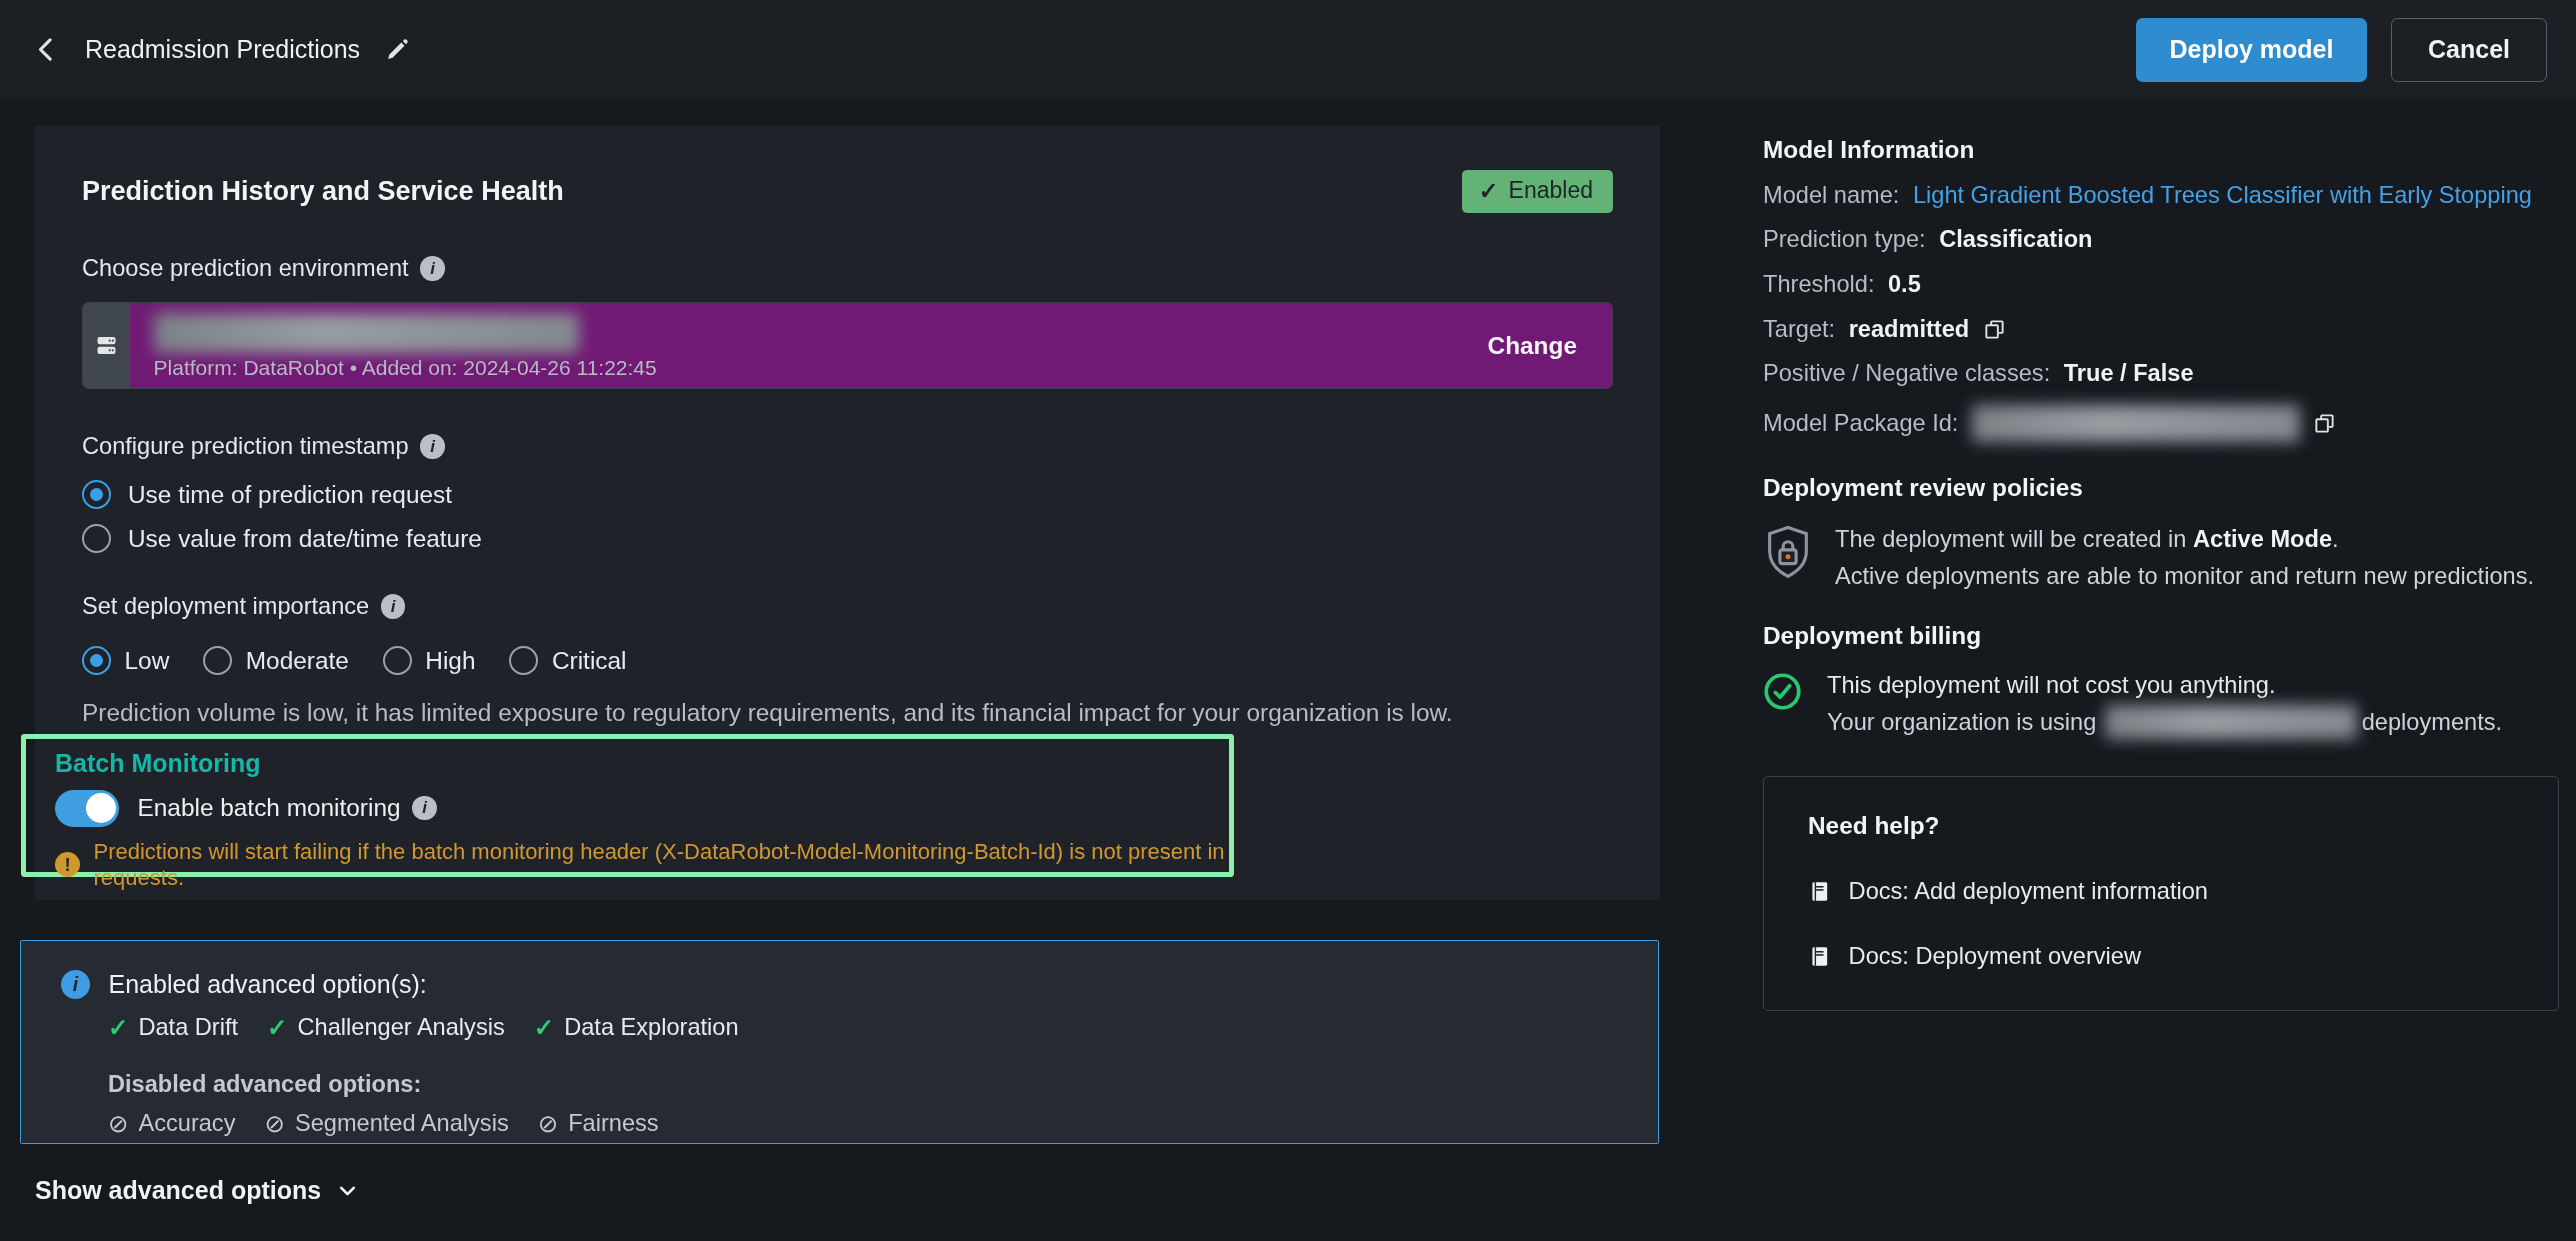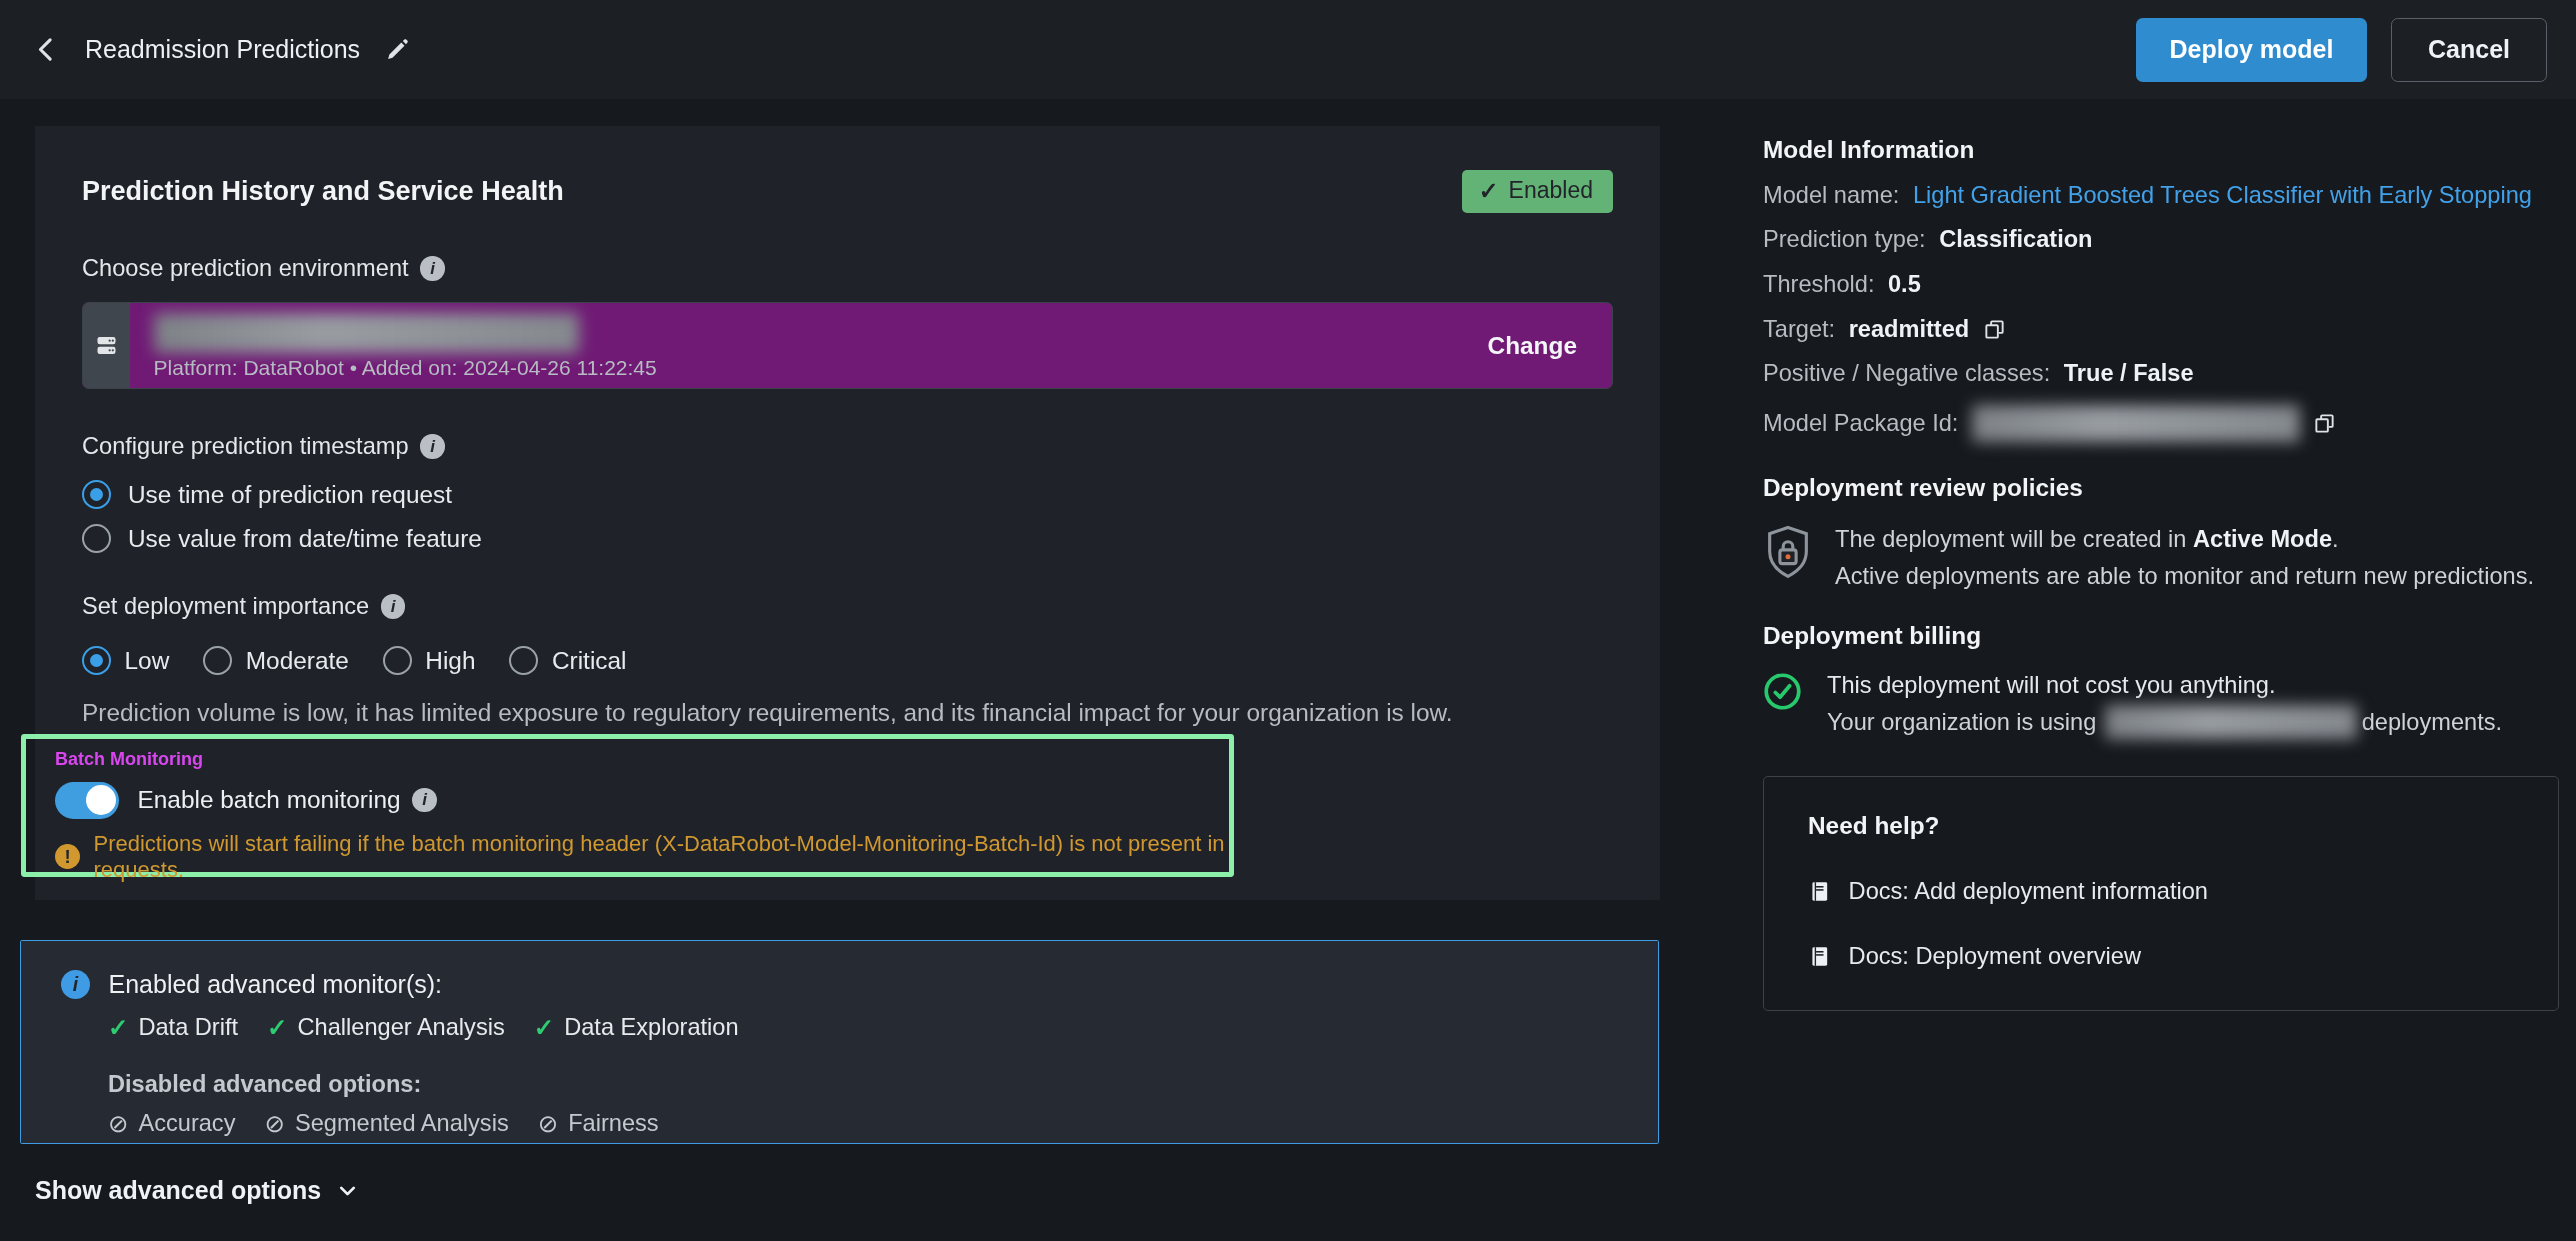--- a/index.html
+++ b/index.html
@@ -51,21 +51,21 @@
   .radio.sel { border-color:#3b9fe8; }
   .radio.sel .dot { width:13.5px; height:13.5px; border-radius:50%; background:#3b9fe8; }
   .radio-label { font-size:24.4px; color:#e8ebee; }
   .inline-radios { margin-top:22px; display:flex; align-items:center; gap:34px; }
   .inline-radios .radio-row { margin-top:4px; gap:13.5px; }
   .desc { margin-top:23.6px; font-size:24.4px; color:#b6bcc2; }
 
   
   .batch-box { position:absolute; left:21px; top:734px; width:1213px; height:143px;
                border:5.9px solid #8df0aa; border-radius:3.4px; padding:10px 0 0 29px; }
-  .batch-title { font-size:18px; font-weight:bold; color:#d946ef; }
+  .batch-title { font-size:25px; font-weight:bold; color:#14b8a6; }
   .toggle-row { margin-top:11.8px; display:flex; align-items:center; gap:18.5px; }
   .toggle { width:64px; height:37px; border-radius:18.5px; background:#3f9ee0; position:relative; cursor:pointer; flex:0 0 auto; }
   .toggle .knob { position:absolute; right:3.4px; top:3.4px; width:30px; height:30px; border-radius:50%; background:#ffffff; }
   .toggle-label { font-size:24.4px; color:#eef1f3; display:flex; align-items:center; gap:11.8px; }
   .warn-row { margin-top:11.8px; display:flex; align-items:center; gap:13.5px; }
   .warn-dot { width:25px; height:25px; border-radius:50%; background:#d0982f; color:#22262b; font-weight:bold;
               font-size:18.5px; display:inline-flex; align-items:center; justify-content:center; flex:0 0 auto; }
   .warn-text { font-size:22px; color:#d0982f; }
 
   
@@ -224,21 +224,21 @@
     </div>
     <div class="warn-row">
       <span class="warn-dot">!</span>
       <span class="warn-text">Predictions will start failing if the batch monitoring header (X-DataRobot-Model-Monitoring-Batch-Id) is not present in requests.</span>
     </div>
   </div>
 
   <div class="adv-box">
     <div class="adv-head">
       <span class="info-dot blue">i</span>
-      <span class="adv-title">Enabled advanced monitor(s):</span>
+      <span class="adv-title">Enabled advanced option(s):</span>
     </div>
     <div class="opt-row">
       <span class="opt-item">
         <span class="opt-check">✓</span>
         <span class="opt-label">Data Drift</span>
       </span>
       <span class="opt-item">
         <span class="opt-check">✓</span>
         <span class="opt-label">Challenger Analysis</span>
       </span>

